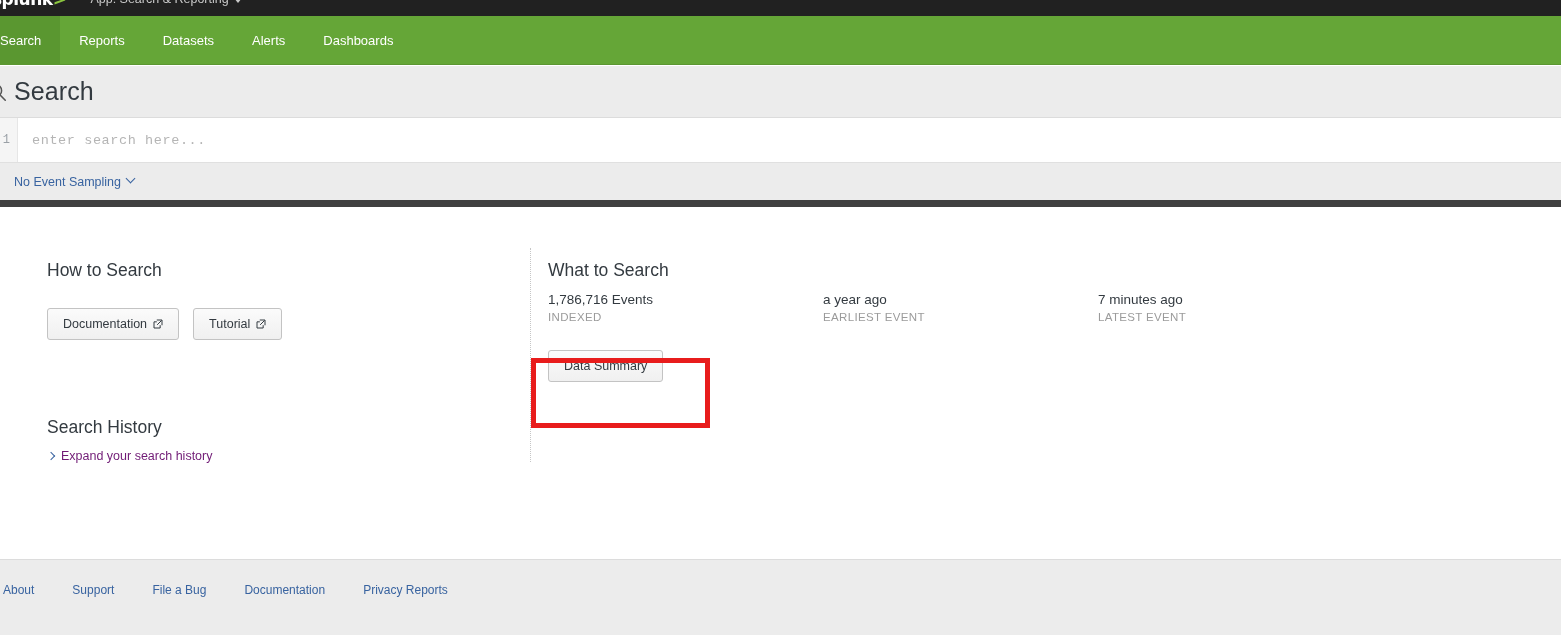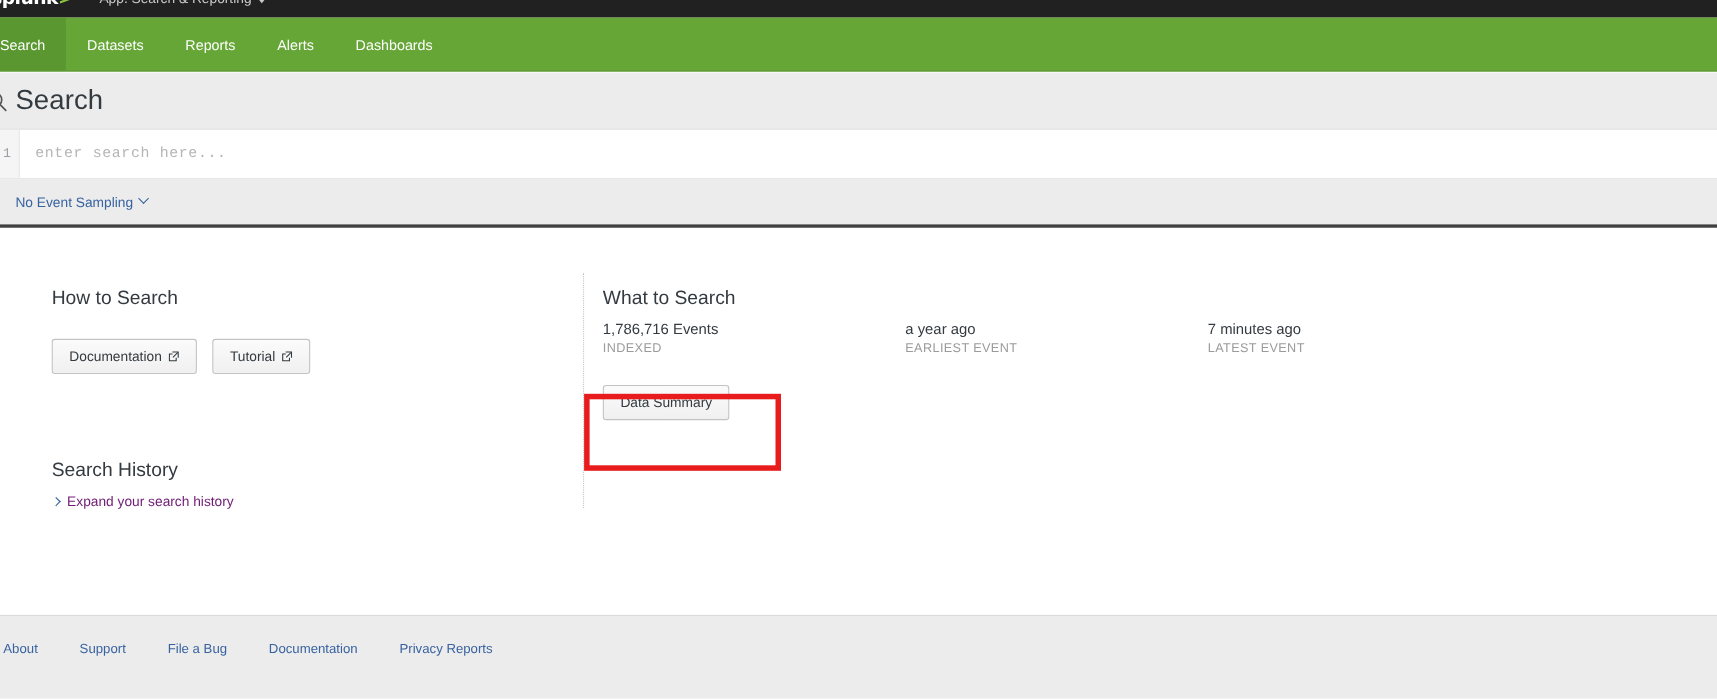--- a/index.html
+++ b/index.html
@@ -104,21 +104,21 @@
     font-size: 13.5px;
     color: #333;
     letter-spacing: 0.6px;
   }
   .search-input::placeholder { color: #b5b5b5; }
 
   
   .sampling-strip {
     position: absolute; left: 0; top: 163px; width: 1561px; height: 44px;
     background: #ececec;
-    border-bottom: 3px solid #404040;
+    border-bottom: 7px solid #404040;
     display: flex; align-items: center;
   }
   .sampling-link {
     margin-left: 14px;
     color: #3863a0;
     font-size: 12.5px;
     cursor: pointer;
     display: flex; align-items: center; gap: 6px;
   }
   .chev {
@@ -228,24 +228,24 @@
       <span>App: Search &amp; Reporting</span>
       <span class="caret-down"></span>
     </div>
   </div>
 
   <div class="navbar">
     <div class="nav-item active">
       <span>Search</span>
     </div>
     <div class="nav-item">
+      <span>Reports</span>
+    </div>
+    <div class="nav-item">
       <span>Datasets</span>
-    </div>
-    <div class="nav-item">
-      <span>Reports</span>
     </div>
     <div class="nav-item">
       <span>Alerts</span>
     </div>
     <div class="nav-item">
       <span>Dashboards</span>
     </div>
   </div>
 
   <div class="title-strip">

